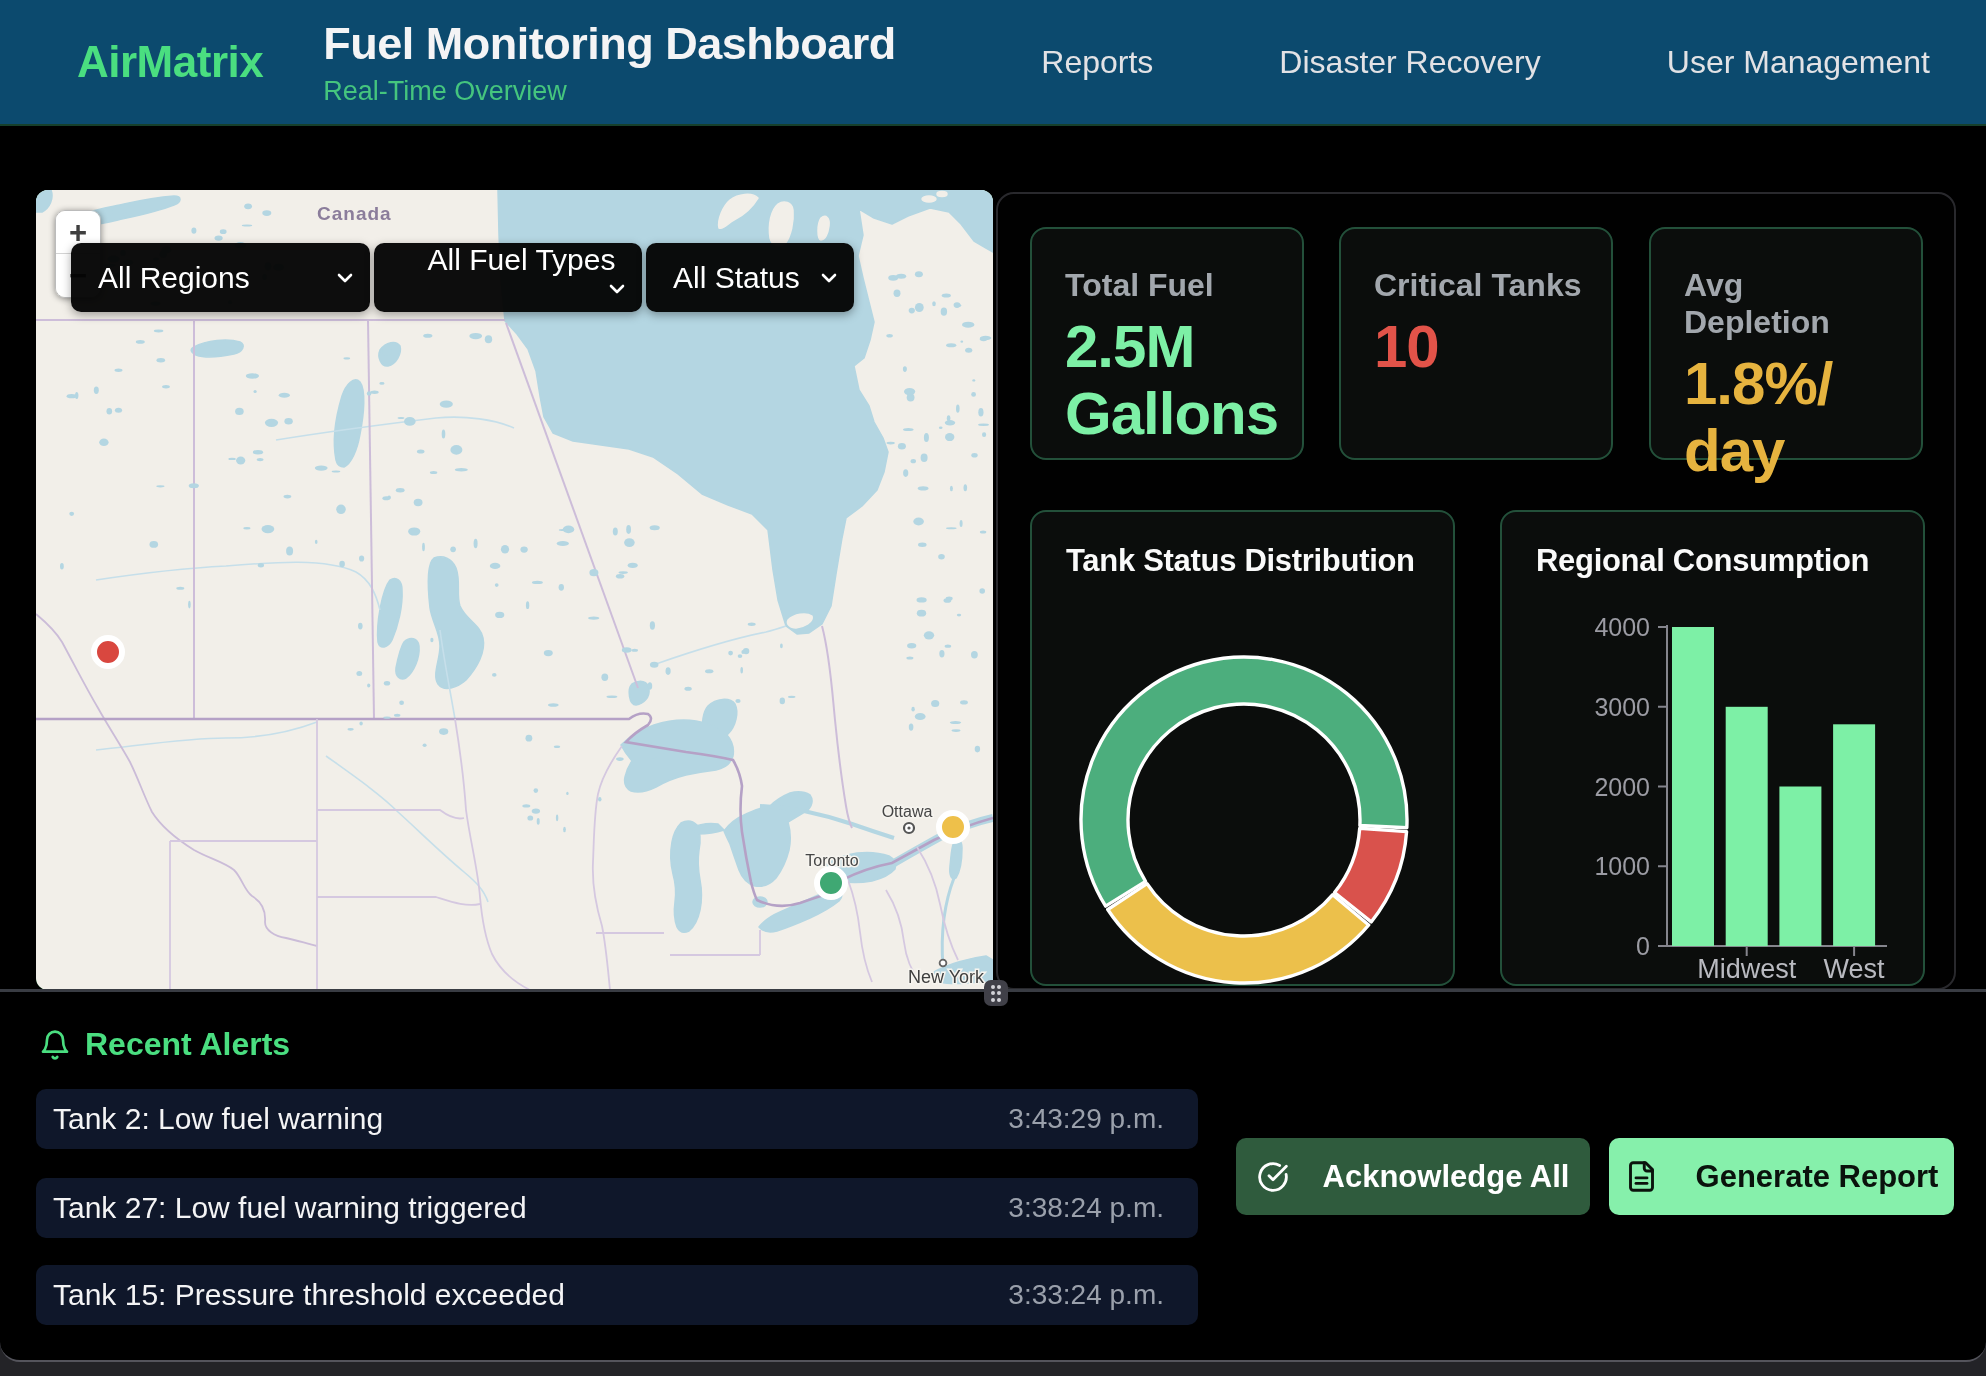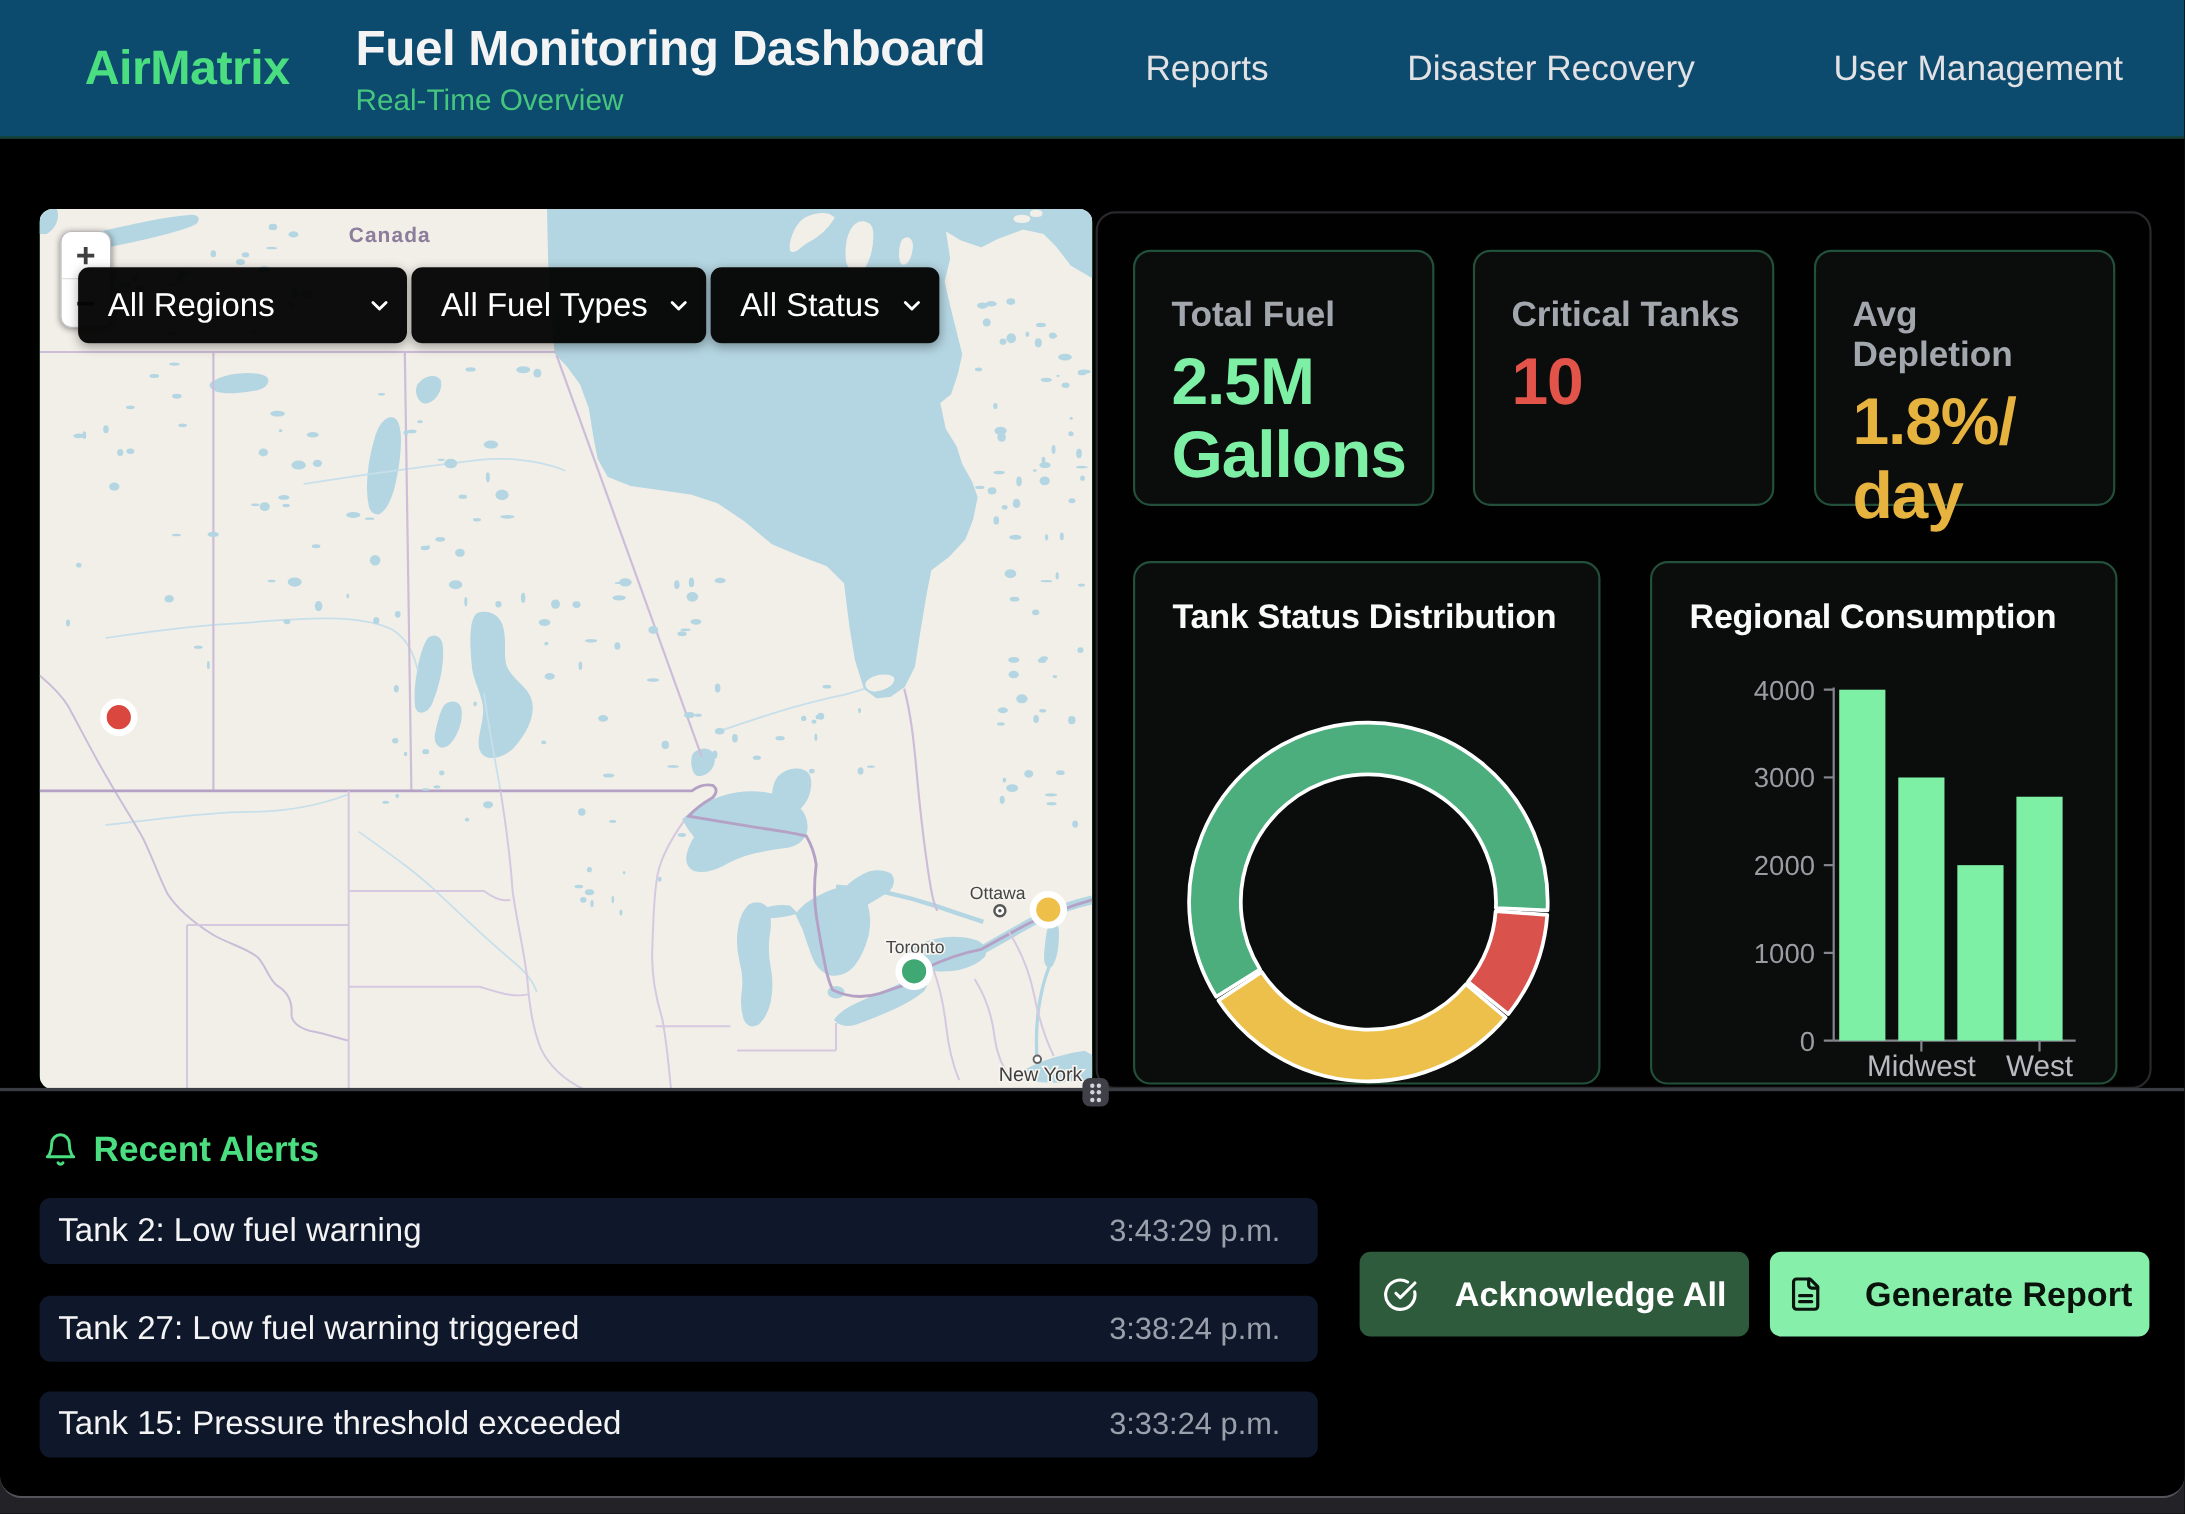--- a/index.html
+++ b/index.html
@@ -30,21 +30,21 @@
   .zoom-btn { display:block; width:44px; height:43px; background:#fff; color:#3f3f3f;
               font-size:31px; font-weight:bold; text-align:center; line-height:43px; cursor:pointer; }
   .zoom-btn:first-child { border-bottom:1px solid #d4d4d4; }
 
   .filters { position:absolute; left:35px; top:53px; display:flex; gap:4px; z-index:10; }
   .filter { height:69px; background:rgba(3,3,3,0.96); border-radius:10px; color:#fff; white-space:nowrap;
             display:flex; align-items:center; padding:0 0 0 27px; box-shadow:0 3px 10px rgba(0,0,0,.35); cursor:pointer; }
   .filter .flabel { font-size:30px; font-weight:500; }
   .filter svg { margin-left:auto; margin-right:13px; flex:none; }
   .f-regions { width:299px; }
-  .f-fuel    { width:268px; }
+  .f-fuel    { width:268px;flex-direction:column; }
   .f-status  { width:208px; }
 
   
   .right-panel { position:absolute; left:996px; top:192px; width:960px; height:798px;
                  border:2px solid #29292d; border-radius:18px; background:#010101; }
   .stat-card { position:absolute; top:33px; width:274px; height:233px; background:#0b0d0c;
                border:2px solid #23503a; border-radius:16px; padding:38px 28px 0 33px; }
   .stat-label { font-size:32px; color:#a2a7ad;font-weight:bold; }
   .stat-value { font-size:60px; font-weight:bold; line-height:67px; margin-top:9px; letter-spacing:-1px; }
   .stat-value div { line-height:67px; }

